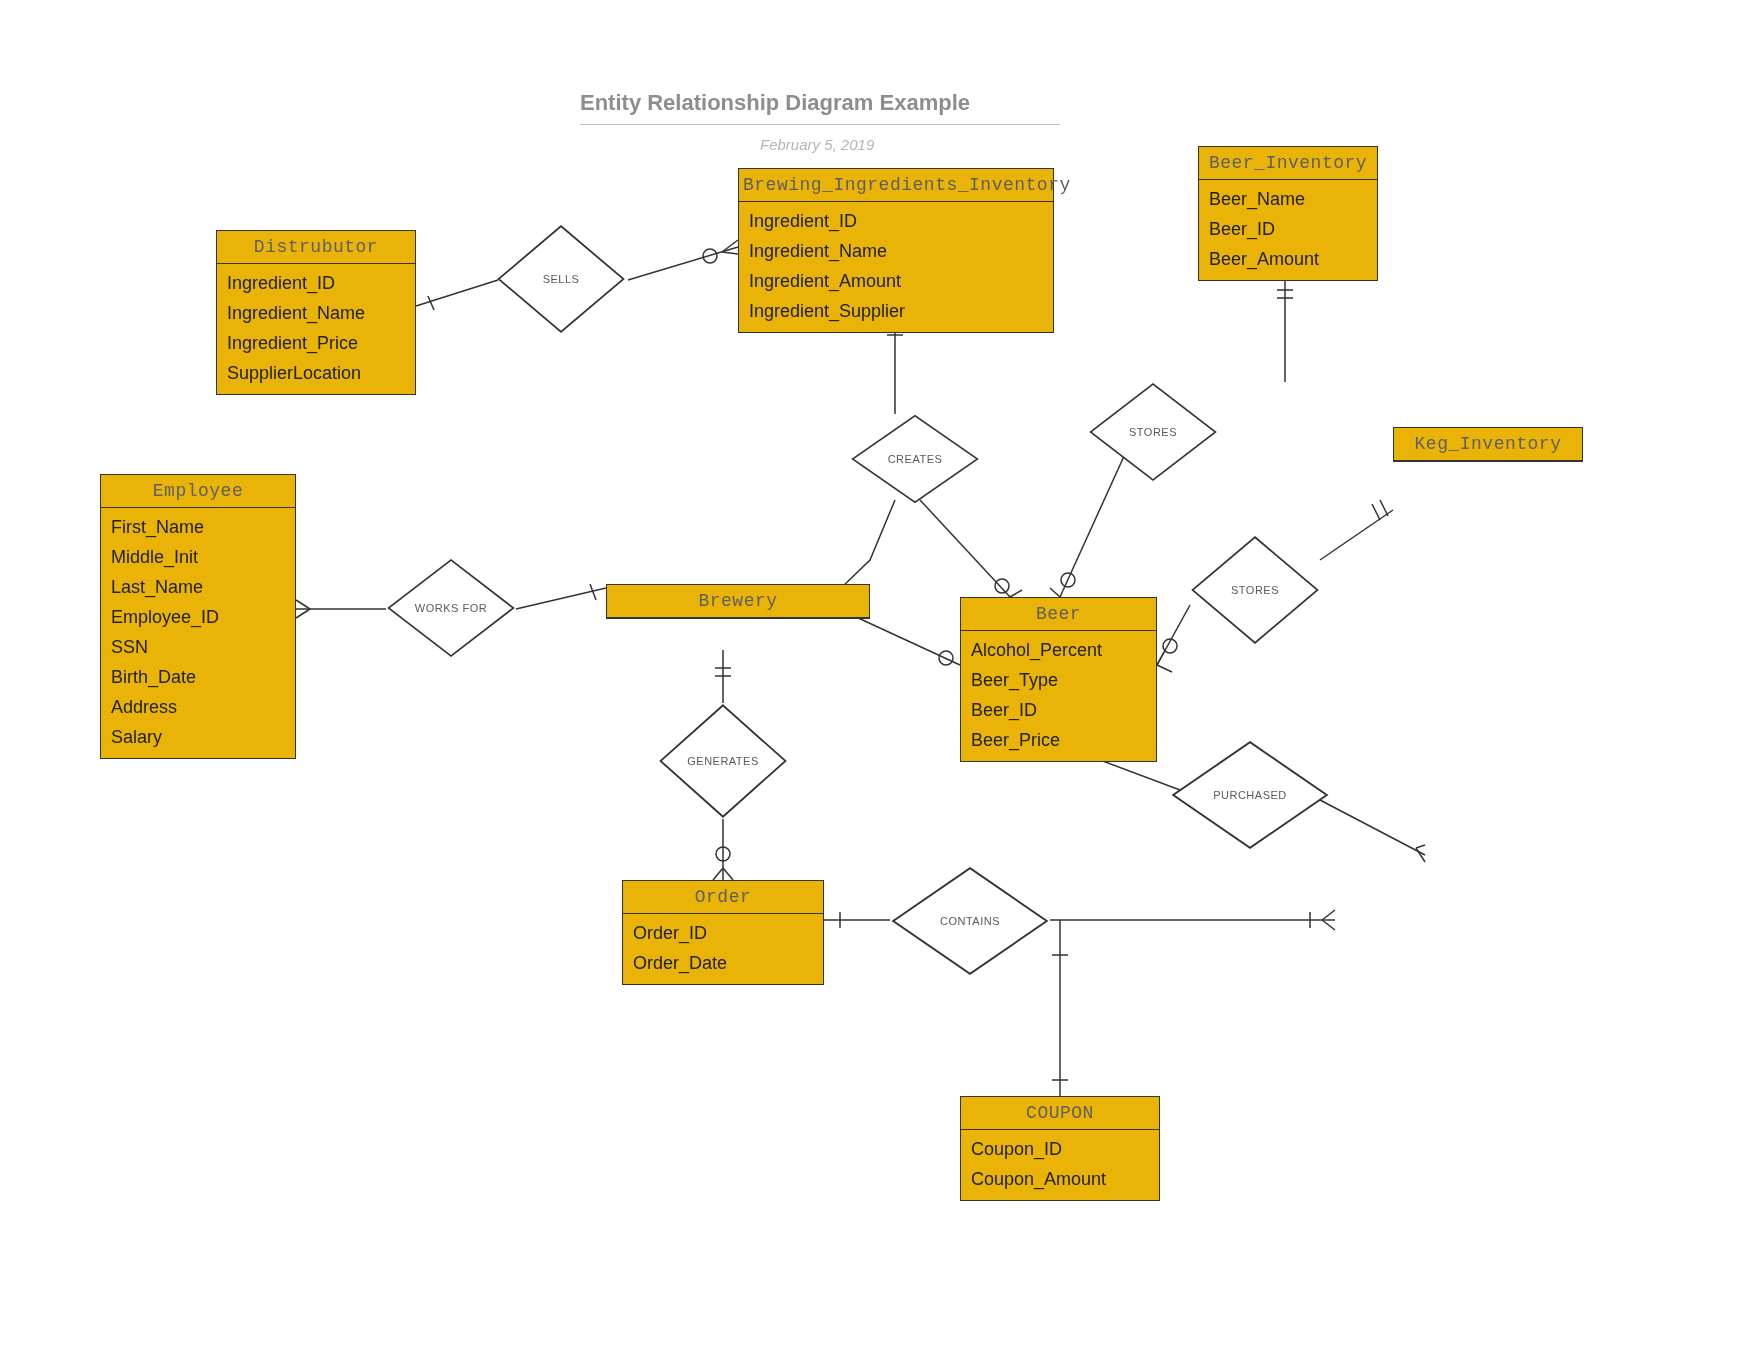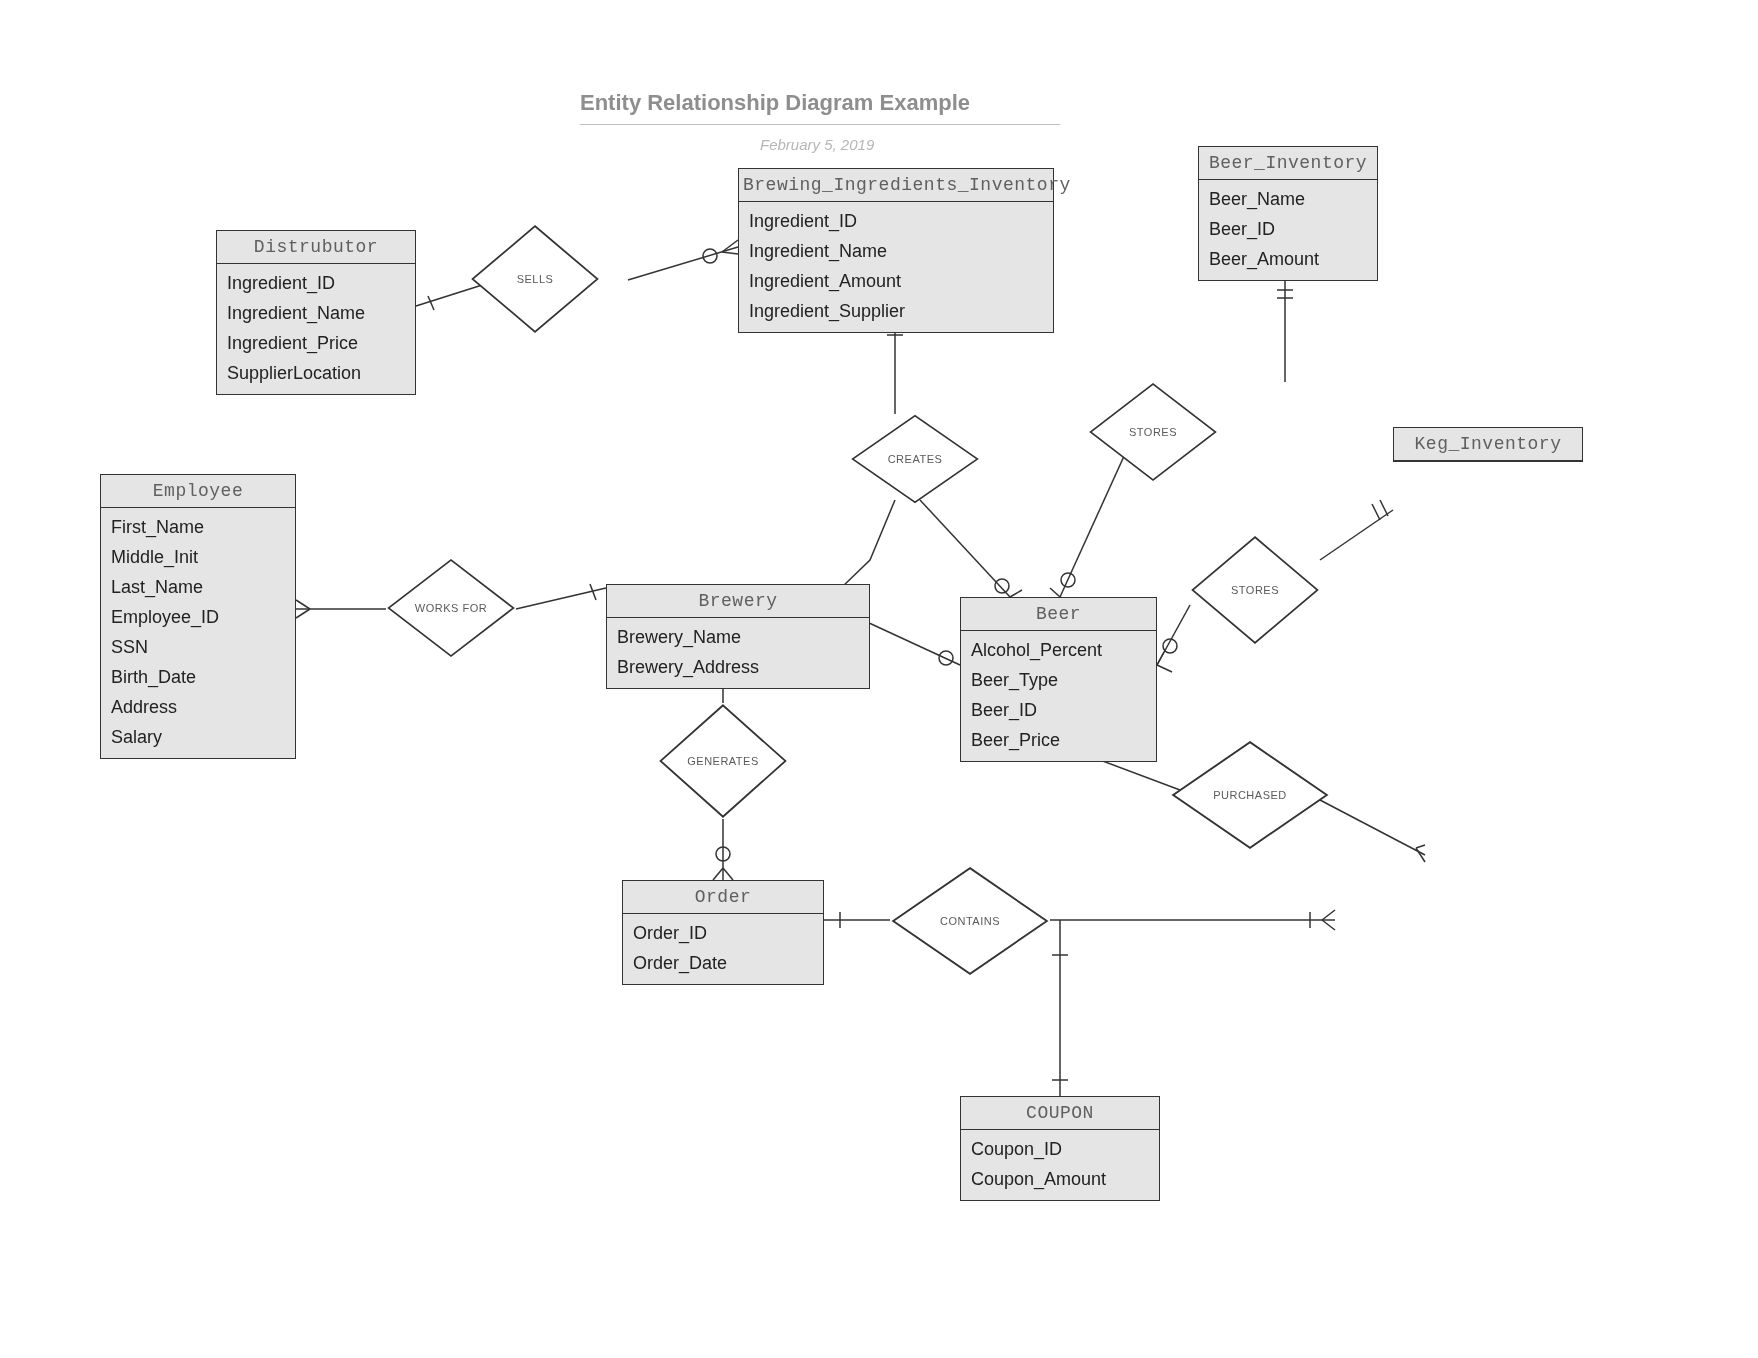--- a/index.html
+++ b/index.html
@@ -28,21 +28,21 @@
     background: #bfbfbf;
   }
   .date {
     position: absolute;
     font-size: 15px;
     color: #b6b6b6;
   }
   .entity {
     position: absolute;
     border: 1.5px solid #333;
-    background: #e5e5e5;
+    background: #eab308;
     box-sizing: border-box;
   }
   .entity-header {
     text-align: center;
     font-size: 18px;
     color: #606060;
     padding: 6px 4px;
     border-bottom: 1.5px solid #333;
     font-family: "Courier New", monospace;
     letter-spacing: 0.5px;
@@ -231,24 +231,20 @@
     <div class="attr">Employee_ID</div>
     <div class="attr">SSN</div>
     <div class="attr">Birth_Date</div>
     <div class="attr">Address</div>
     <div class="attr">Salary</div>
   </div>
 </div>
 
 <div class="entity" style="left:606px; top:560px; width:264px;margin-top:24px;">
   <div class="entity-header">Brewery</div>
-  <div class="entity-body">
-    <div class="attr">Brewery_Name</div>
-    <div class="attr">Brewery_Address</div>
-  </div>
 </div>
 
 <div class="entity" style="left:1393px; top:427px; width:190px;">
   <div class="entity-header">Keg_Inventory</div>
 </div>
 
 <div class="entity" style="left:960px; top:597px; width:197px;">
   <div class="entity-header">Beer</div>
   <div class="entity-body">
     <div class="attr">Alcohol_Percent</div>
@@ -268,21 +264,21 @@
 
 
 <div class="entity" style="left:960px; top:1096px; width:200px;">
   <div class="entity-header">COUPON</div>
   <div class="entity-body">
     <div class="attr">Coupon_ID</div>
     <div class="attr">Coupon_Amount</div>
   </div>
 </div>
 
-<div class="diamond-wrap" style="left:470px; top:224px; width:130px; height:110px;text-align:center;">
+<div class="diamond-wrap" style="left:496px; top:224px; width:130px; height:110px;text-align:center;">
   <svg class="diamond" viewBox="0 0 100 100" preserveAspectRatio="none">
         <polygon points="50,2 98,50 50,98 2,50"></polygon>
       </svg>
   <div class="diamond-label">SELLS</div>
 </div>
 
 <div class="diamond-wrap" style="left:386px; top:558px; width:130px; height:100px;">
   <svg class="diamond" viewBox="0 0 100 100" preserveAspectRatio="none">
         <polygon points="50,2 98,50 50,98 2,50"></polygon>
       </svg>

